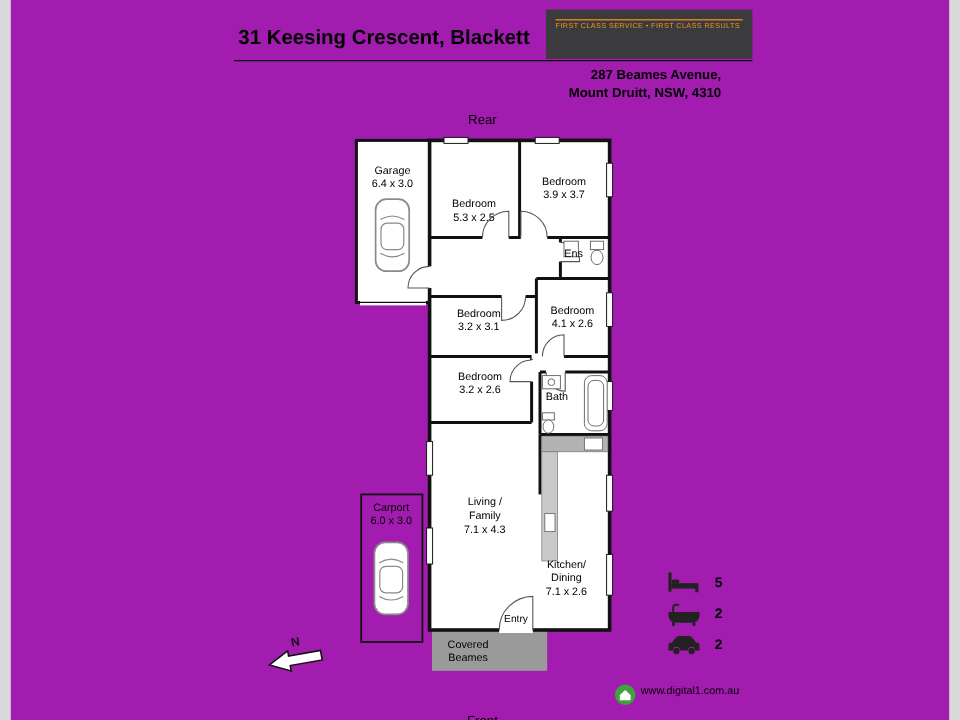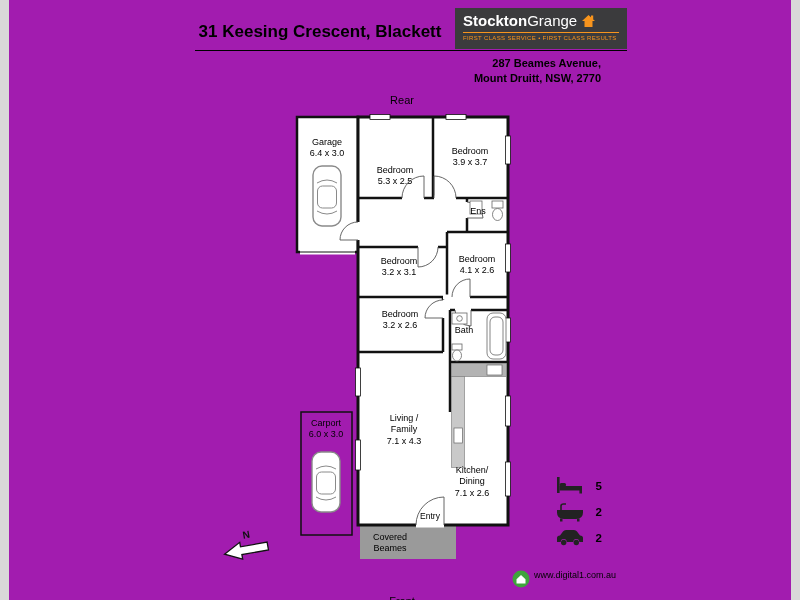--- a/index.html
+++ b/index.html
@@ -46,37 +46,29 @@
 </head>
 <body>
 
 <div class="page">
   <div class="edge l"></div>
   <div class="edge r"></div>
 
   <div class="title">31 Keesing Crescent, Blackett</div>
 
   <div class="logo-box">
-    <div class="logo-brand">
-      <span class="bold">Stockton</span>
-        <span class="light">Grange</span>
-      <svg class="logo-house" width="15" height="14" viewBox="0 0 15 14">
-        <rect x="10" y="1.5" width="2.2" height="3.5" fill="#f7941d"></rect>
-        <path d="M1,7 L7.5,1 14,7 H11.5 V13 H3.5 V7 Z" fill="#f7941d"></path>
-      </svg>
-    </div>
     <div class="logo-tagline">FIRST CLASS SERVICE • FIRST CLASS RESULTS</div>
   </div>
 
   <div class="header-rule"></div>
 
 
   <div class="address">
     <div>287 Beames Avenue,</div>
-    <div>Mount Druitt, NSW, 2770</div>
+    <div>Mount Druitt, NSW, 4310</div>
   </div>
 
   <div class="dir rear">Rear</div>
   <div class="dir front">Front</div>
 
   <svg class="plan-svg" width="800" height="600" viewBox="0 0 800 600">
 
     <rect x="360" y="525" width="96" height="34" fill="#9a9a9a"></rect>
 
     <g fill="none" stroke="#111">

